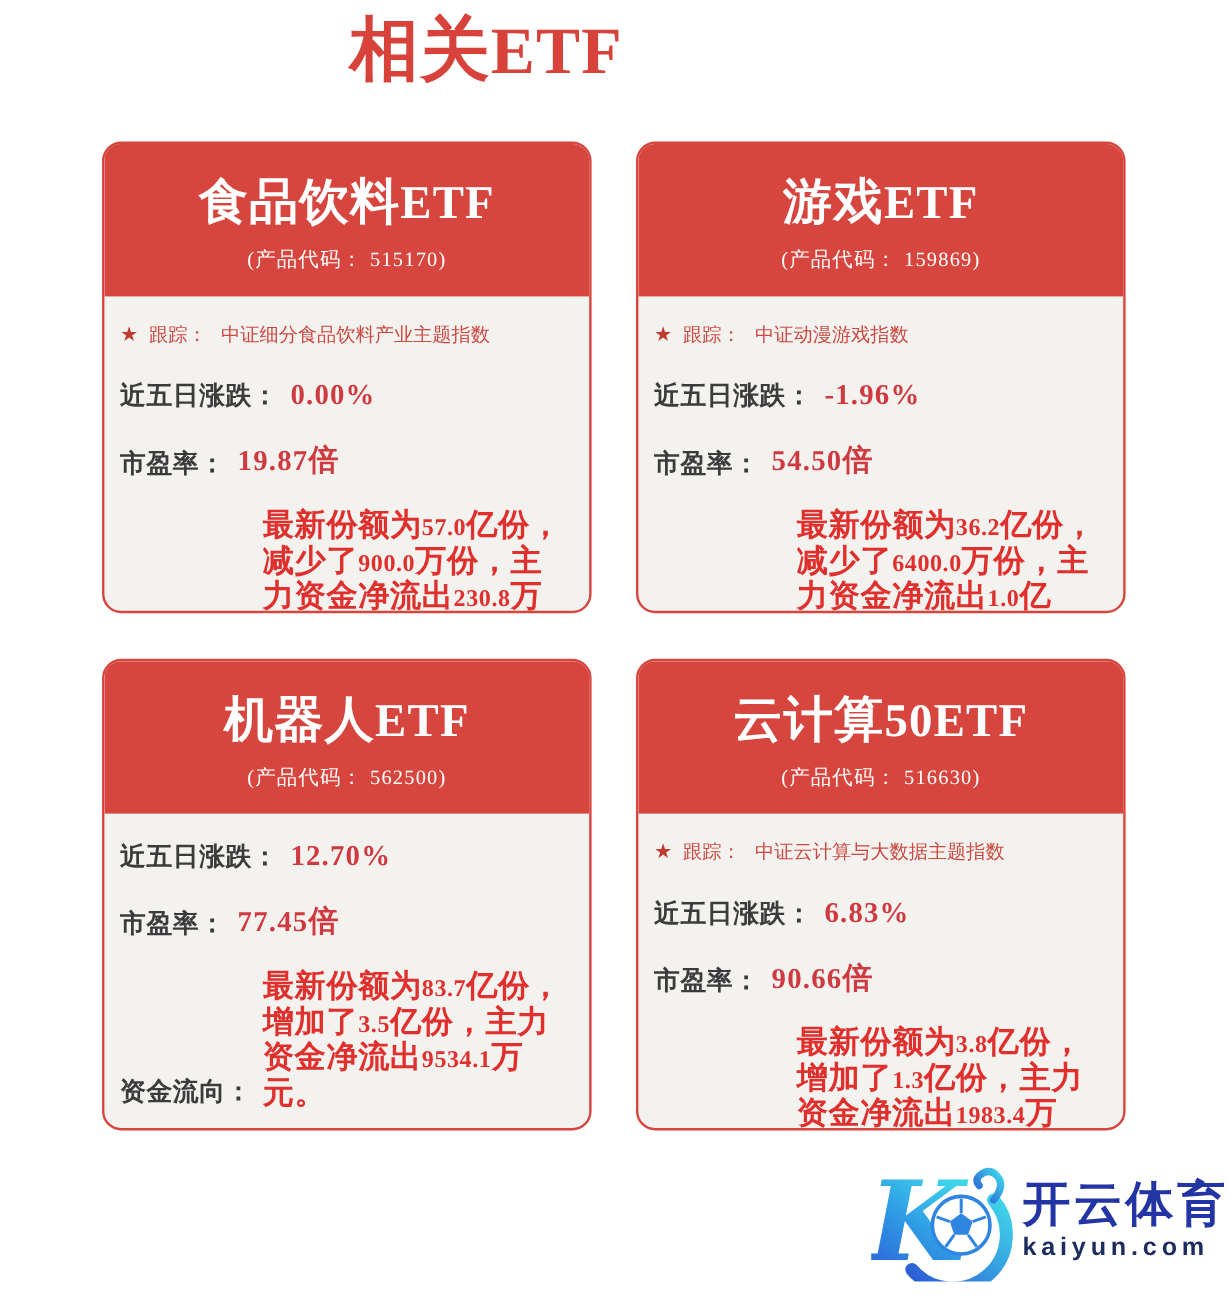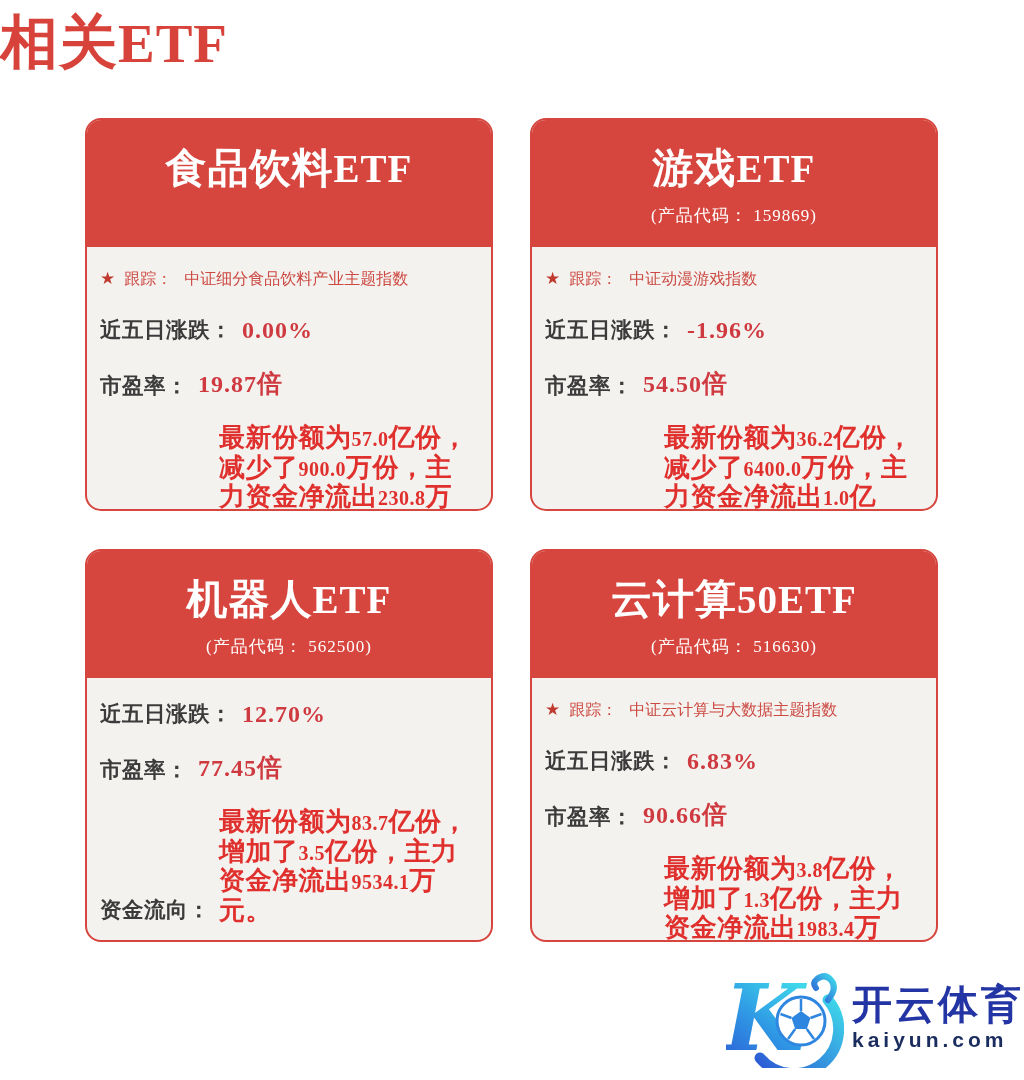--- a/index.html
+++ b/index.html
@@ -7,21 +7,21 @@
     --red-track:#cc4942; --red-star:#c03a30; --ink:#3b3b3b; --card-bg:#f4f2ef;
     --wm-brand:#2334a4; --wm-domain:#1b2c5e;
   }
   html,body{margin:0;padding:0;}
   body{
     width:1024px;height:1080px;background:#ffffff;position:relative;overflow:hidden;
     font-family:"Liberation Sans",sans-serif;
   }
   .latin{font-family:"Liberation Serif",serif;}
   .page-title{
-    position:absolute;left:0;top:10px;width:810px;text-align:left;
+    position:absolute;left:0;top:10px;width:810px;text-align:center;
     font-size:58px;font-weight:bold;color:var(--red-title);letter-spacing:1px;line-height:1.1;
   }
   .page-title .latin{font-size:55px;}
   .grid{
     position:absolute;left:85px;top:118px;width:853px;
     display:grid;grid-template-columns:408px 408px;column-gap:37px;row-gap:38px;
   }
   .card{
     width:408px;height:393px;box-sizing:border-box;
     border:2px solid var(--red-main);border-radius:16px;overflow:hidden;
@@ -63,20 +63,21 @@
 </head>
 <body>
 
 <div class="page-title"><span>相关</span><span class="latin">ETF</span></div>
 
 <div class="grid">
 
   <div class="card">
     <div class="card-header">
       <div class="card-title"><span>食品饮料</span><span class="latin">ETF</span></div>
+      <div class="card-code"><span class="latin">(</span>产品代码： <span class="latin">515170)</span></div>
     </div>
     <div class="card-body">
       <div class="track-row">
         <span class="star">★</span><span>跟踪：</span><span class="track-index">中证细分食品饮料产业主题指数</span>
       </div>
       <div class="metric-row">
         <span class="metric-label">近五日涨跌：</span>
         <span class="metric-value">0.00%</span>
       </div>
       <div class="metric-row">

